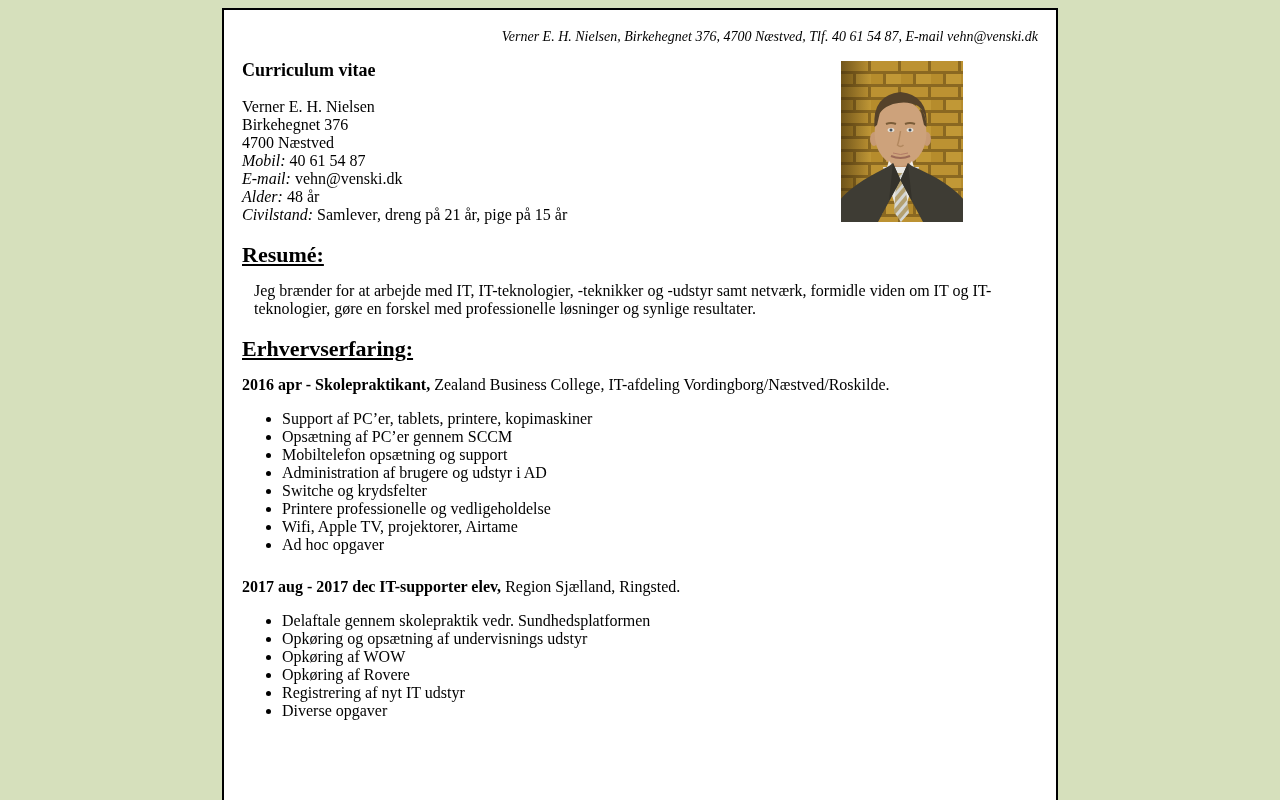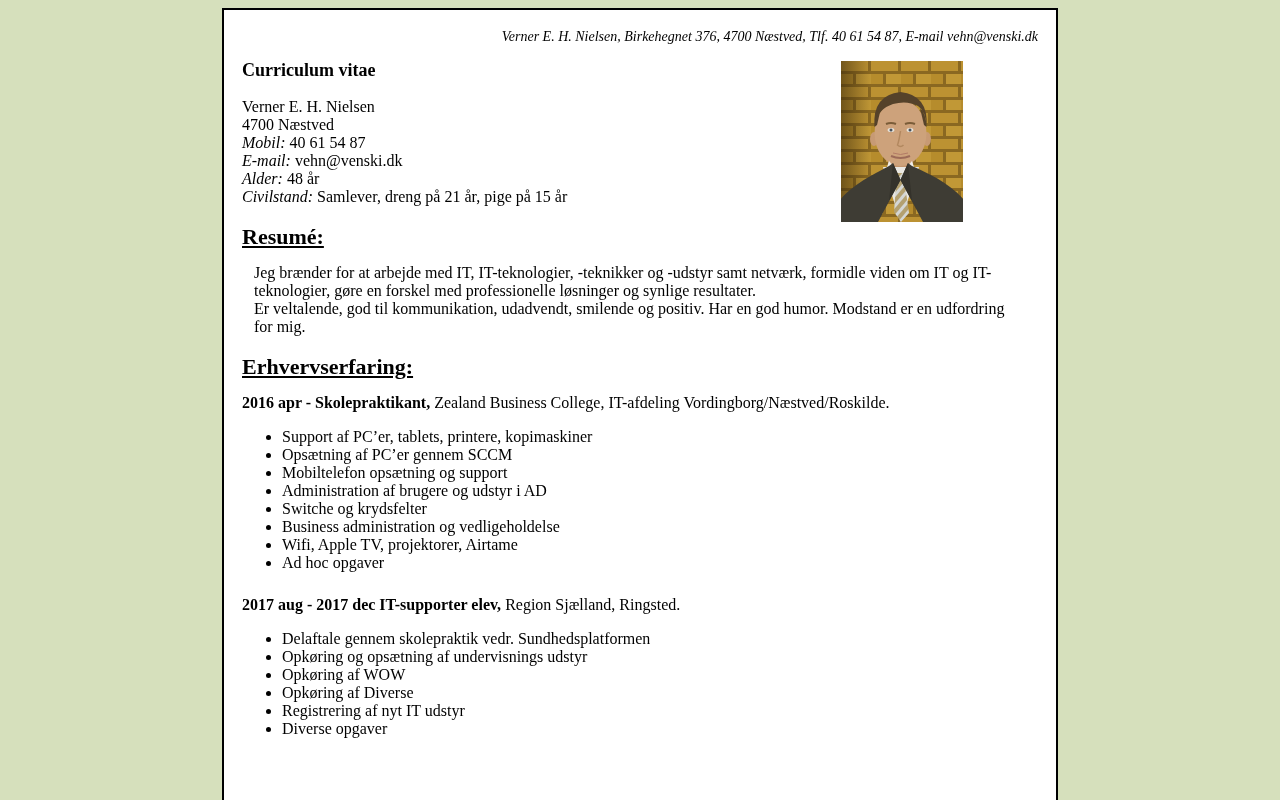--- a/index.html
+++ b/index.html
@@ -133,56 +133,56 @@
       <path d="M124 161 L124 140 C108 121 86 112 71 105 L67 102 L59.5 119 L82 161 Z" fill="#3e3c34"></path>
       <path d="M52 102 L59.5 119 L48 140 Z" fill="#34322b"></path>
       <path d="M67 102 L59.5 119 L71 140 Z" fill="#34322b"></path>
     </svg>
   </div>
 
   <h3 class="title">Curriculum vitae</h3>
 
   <div class="personal">
     <div class="row">Verner E. H. Nielsen</div>
+    <div class="row">Birkehegnet 376</div>
     <div class="row">4700 Næstved</div>
     <div class="row"><i>Mobil:</i> <span>40 61 54 87</span></div>
     <div class="row"><i>E-mail:</i> <span>vehn@venski.dk</span></div>
     <div class="row"><i>Alder:</i> <span>48 år</span></div>
     <div class="row"><i>Civilstand:</i> <span>Samlever, dreng på 21 år, pige på 15 år</span></div>
   </div>
 
   <h3 class="section-heading">Resumé:</h3>
 
   <p class="resume-text">
     <span class="ln">Jeg brænder for at arbejde med IT, IT-teknologier, -teknikker og -udstyr samt netværk, formidle viden om IT og IT-teknologier, gøre en forskel med professionelle løsninger og synlige resultater.</span>
-    <span class="ln">Er veltalende, god til kommunikation, udadvendt, smilende og positiv. Har en god humor. Modstand er en udfordring for mig.</span>
   </p>
 
   <h3 class="section-heading">Erhvervserfaring:</h3>
 
   <div id="jobs">
       <div class="job">
     <p class="job-title"><b>2016 apr - Skolepraktikant,</b><span> Zealand Business College, IT-afdeling Vordingborg/Næstved/Roskilde.</span></p>
     <ul class="job-tasks">
           <li>Support af PC’er, tablets, printere, kopimaskiner</li>
           <li>Opsætning af PC’er gennem SCCM</li>
           <li>Mobiltelefon opsætning og support</li>
           <li>Administration af brugere og udstyr i AD</li>
           <li>Switche og krydsfelter</li>
-          <li>Business administration og vedligeholdelse</li>
+          <li>Printere professionelle og vedligeholdelse</li>
           <li>Wifi, Apple TV, projektorer, Airtame</li>
           <li>Ad hoc opgaver</li>
         </ul>
   </div>
       <div class="job">
     <p class="job-title"><b>2017 aug - 2017 dec IT-supporter elev,</b><span> Region Sjælland, Ringsted.</span></p>
     <ul class="job-tasks">
           <li>Delaftale gennem skolepraktik vedr. Sundhedsplatformen</li>
           <li>Opkøring og opsætning af undervisnings udstyr</li>
           <li>Opkøring af WOW</li>
-          <li>Opkøring af Diverse</li>
+          <li>Opkøring af Rovere</li>
           <li>Registrering af nyt IT udstyr</li>
           <li>Diverse opgaver</li>
         </ul>
   </div>
     </div>
 
 </div>
 
 </body></html>

